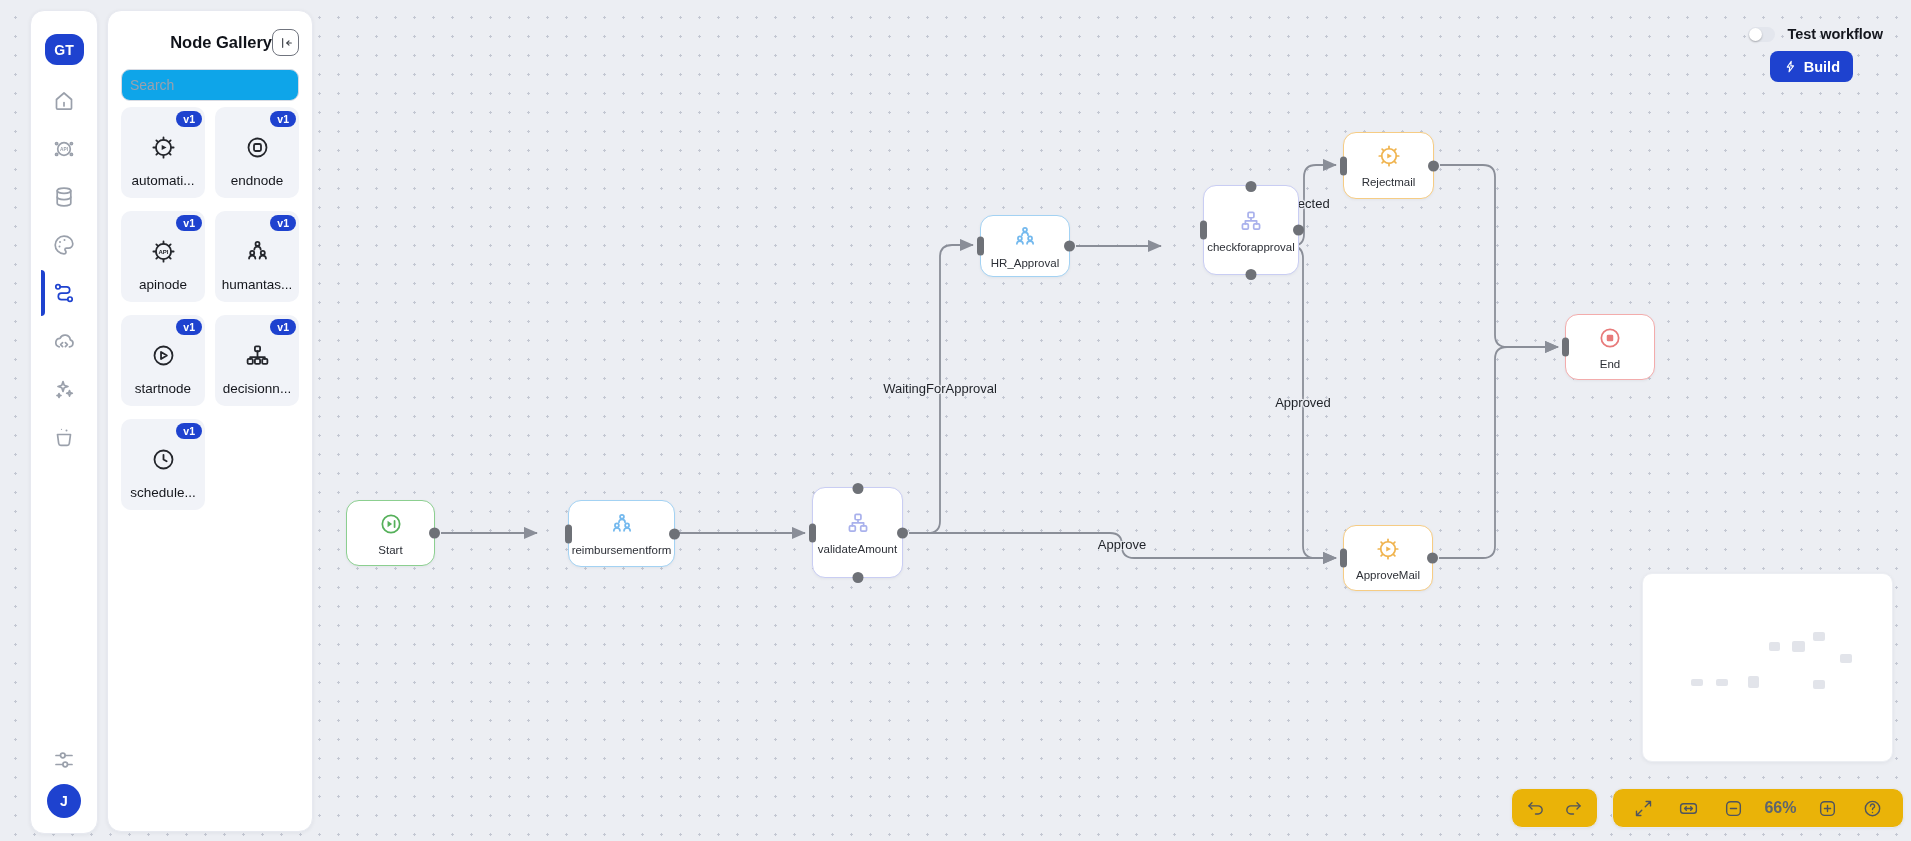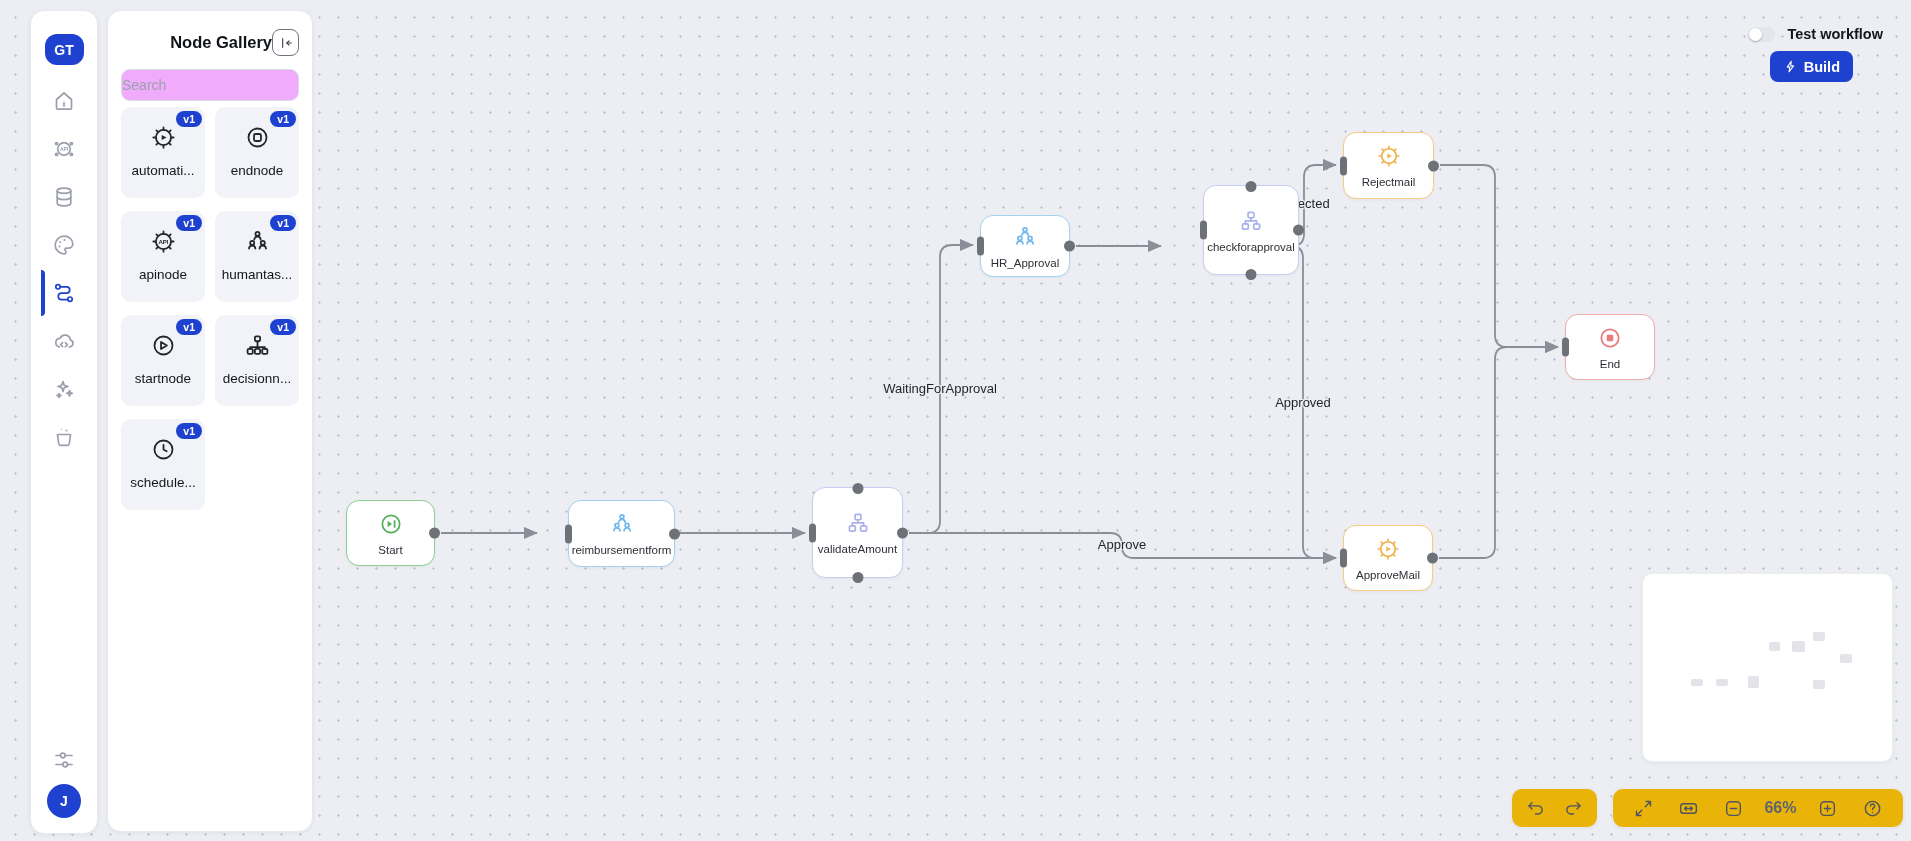--- a/index.html
+++ b/index.html
@@ -23,28 +23,28 @@
   .sidebar-spacer{flex:1;}
   .avatar-circ{width:34px;height:34px;border-radius:50%;display:flex;align-items:center;justify-content:center;
                color:#fff;font-weight:bold;font-size:14px;margin-bottom:15px;cursor:pointer;}
   
   .gallery{left:107px;top:10px;width:206px;height:822px;padding:0 13px;box-sizing:border-box;}
   .gallery-header{margin-top:18px;display:flex;align-items:center;justify-content:flex-end;}
   .gallery-title{font-size:16.5px;font-weight:bold;color:#10131a;}
   .collapse-btn{width:27px;height:27px;border:1.6px solid #70747e;border-radius:8px;background:#fff;
                 display:flex;align-items:center;justify-content:center;color:#3c4047;cursor:pointer;padding:0;}
   .search-input{margin-top:13px;width:100%;height:32px;box-sizing:border-box;border:1px solid #d8dbe3;border-radius:9px;
-                padding:0 0;font-size:14px;color:#333;outline:none;background:#f0abfc;font-family:inherit;}
+                padding:0 8px;font-size:14px;color:#333;outline:none;background:#0ea5e9;font-family:inherit;}
   .search-input::placeholder{color:#9aa1ad;}
   .section-row{margin-top:14px;height:30px;display:flex;align-items:center;justify-content:space-between;cursor:pointer;}
   .section-row .lbl{font-size:14.5px;font-weight:bold;color:#0f1218;}
   .section-row .chev{color:#4c5057;display:flex;}
   .cards-grid{margin-top:6px;display:grid;grid-template-columns:1fr 1fr;gap:13px 10px;}
   .node-card{position:relative;background:#f1f3f8;border-radius:10px;height:91px;display:flex;flex-direction:column;
-             align-items:center;padding-top:17px;box-sizing:border-box;cursor:grab;}
+             align-items:center;padding-top:17px;box-sizing:border-box;cursor:grab;justify-content:center;}
   .node-card .cicon{color:#24262c;}
   .node-card .clabel{margin-top:8px;font-size:13.5px;color:#14161c;white-space:nowrap;}
   .v-badge{position:absolute;top:4px;right:3px;background:var(--accent);color:#fff;font-size:10.5px;font-weight:bold;
            padding:2px 7px;border-radius:9px;}
   
   .test-row{position:absolute;top:26px;right:28px;display:flex;align-items:flex-end;gap:12px;}
   .toggle{width:27px;height:15px;border-radius:8px;background:#e3e6ed;position:relative;cursor:pointer;}
   .toggle .knob{position:absolute;left:1px;top:1px;width:13px;height:13px;border-radius:50%;background:#fff;
                 box-shadow:0 1px 2px rgba(0,0,0,.28);}
   .test-label{font-size:14.5px;font-weight:bold;color:#15171e;}

